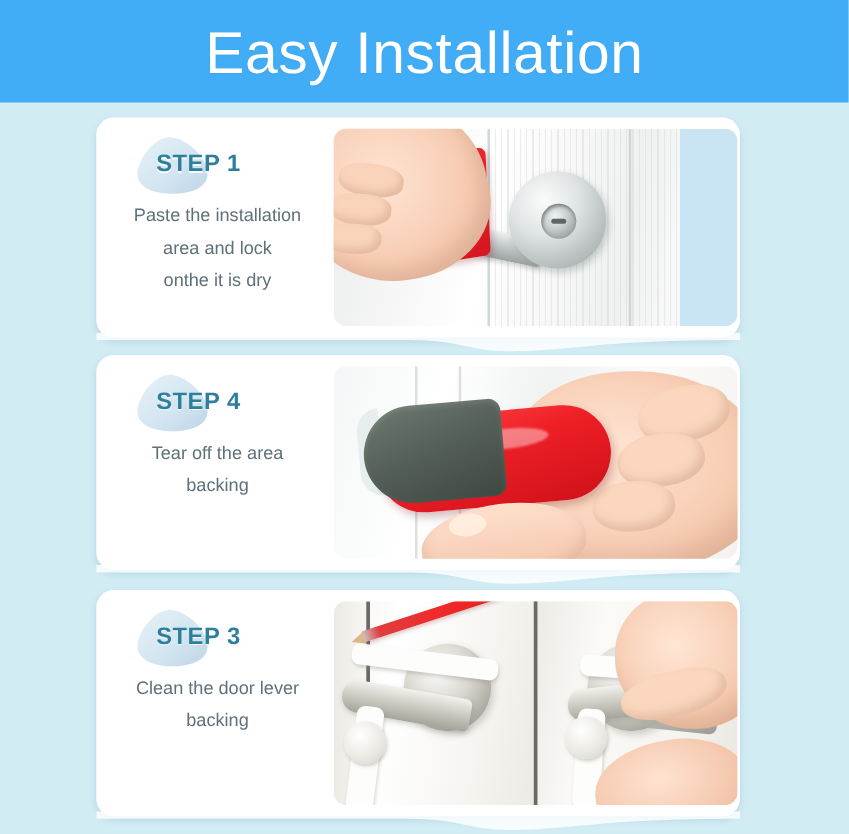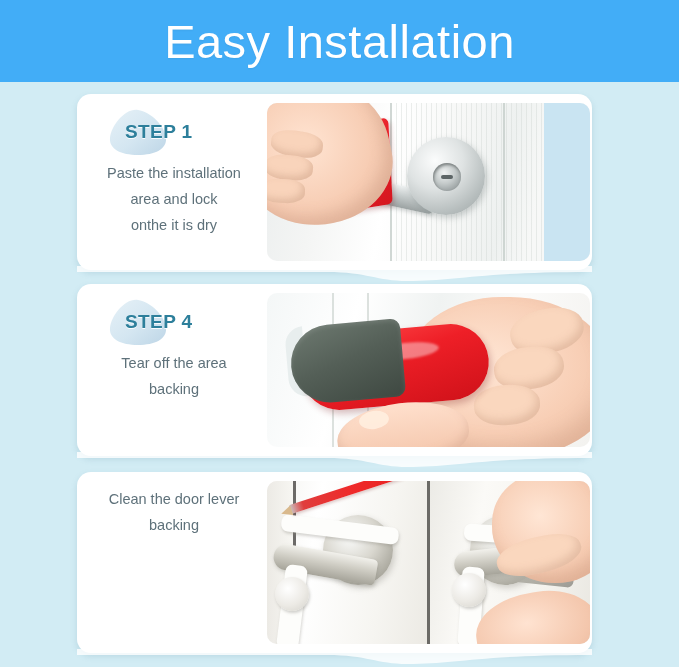--- a/index.html
+++ b/index.html
@@ -470,20 +470,35 @@
   </div>
   <div class="card-lip lip-2">
     <svg viewBox="0 0 515 16" preserveAspectRatio="none">
       <path d="M0 0 H515 V6 C400 6 380 15 330 15 C300 15 290 6 250 6 H0 Z" fill="#ffffff" opacity="0.82"></path>
     </svg>
   </div>
 
   <div class="card card-3">
     <div class="card-inner">
       <div class="card-text">
+        <div class="step-badge">
+          <span class="blob">
+            <svg viewBox="0 0 62 48">
+              <defs>
+                <linearGradient id="bg3" x1="0" y1="0" x2="1" y2="1">
+                  <stop offset="0%" stop-color="#e6f1f7"></stop>
+                  <stop offset="55%" stop-color="#d4e6f1"></stop>
+                  <stop offset="100%" stop-color="#bdd5e6"></stop>
+                </linearGradient>
+              </defs>
+              <path d="M31 2 C44 4 58 18 59 30 C60 41 48 47 31 47 C14 47 2 41 3 30 C4 18 18 0 31 2 Z" fill="url(#bg3)"></path>
+            </svg>
+          </span>
+          <span class="step-label">STEP 3</span>
+        </div>
         <div class="step-desc">
           <span class="line">Clean the door lever</span>
           <span class="line">backing</span>
         </div>
       </div>
       <div class="card-photo">
         <div class="photo3">
           <div class="p3-half left">
             <div class="p3-jamb"></div>
             <div class="p3-doorseam"></div>

